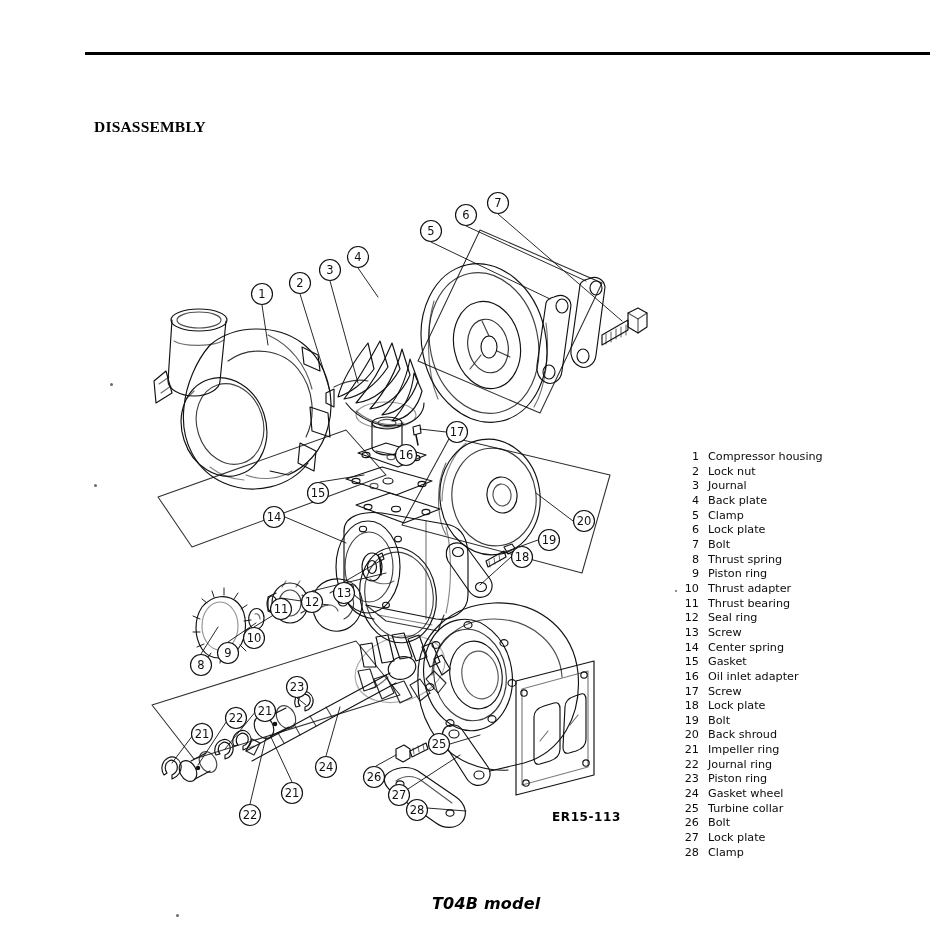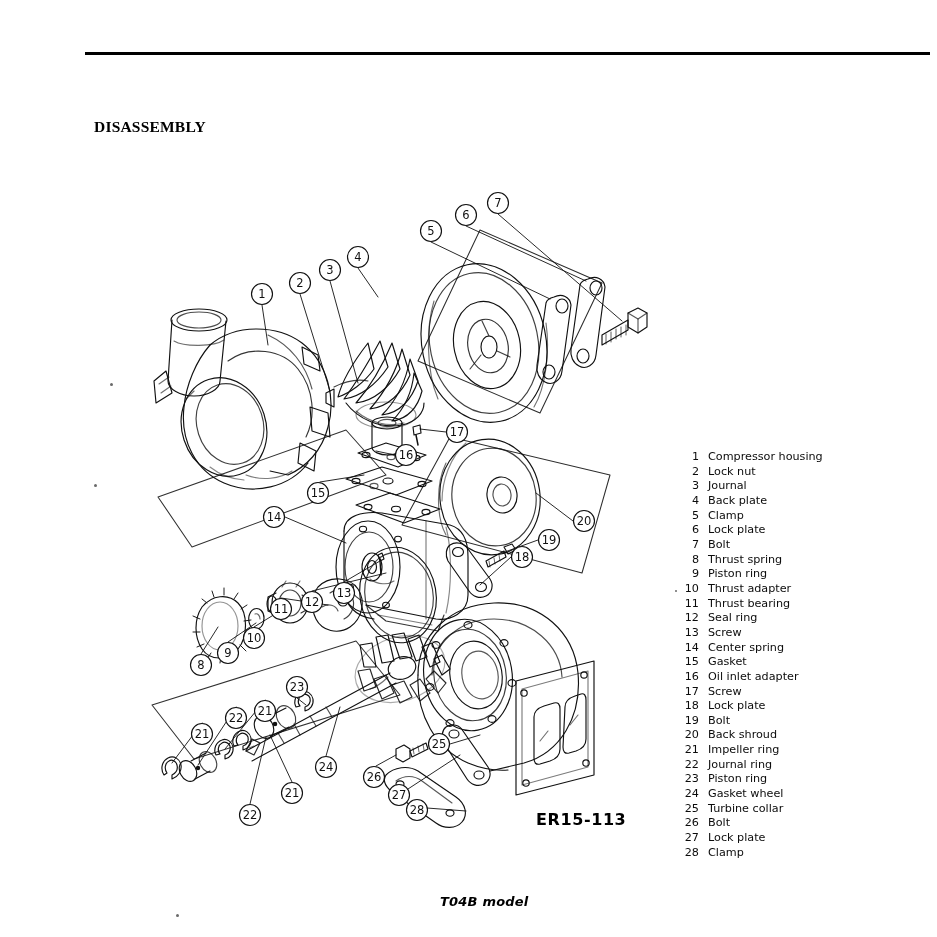--- a/index.html
+++ b/index.html
@@ -110,37 +110,36 @@
     position: absolute;
     left: 150px;
     top: 175px;
     width: 520px;
     height: 660px;
   }
   #figure svg { display: block; }
 
   #figure-code {
     position: absolute;
-    left: 536px;
+    left: 552px;
     top: 810px;
     font-family: "DejaVu Sans", sans-serif;
     font-weight: 700;
-    font-size: 16px;
+    font-size: 12px;
     letter-spacing: 0.6px;
   }
   #figure-caption {
     position: absolute;
     left: 432px;
     top: 894px;
     font-family: "DejaVu Sans", sans-serif;
     font-style: italic;
     font-weight: 700;
-    font-size: 13px;
+    font-size: 16px;
     letter-spacing: 0.2px;
-    margin-left: 8px;
   }
 
   
   .speck {
     position: absolute;
     background: #6a6a6a;
     border-radius: 50%;
   }
 </style>
 </head>

